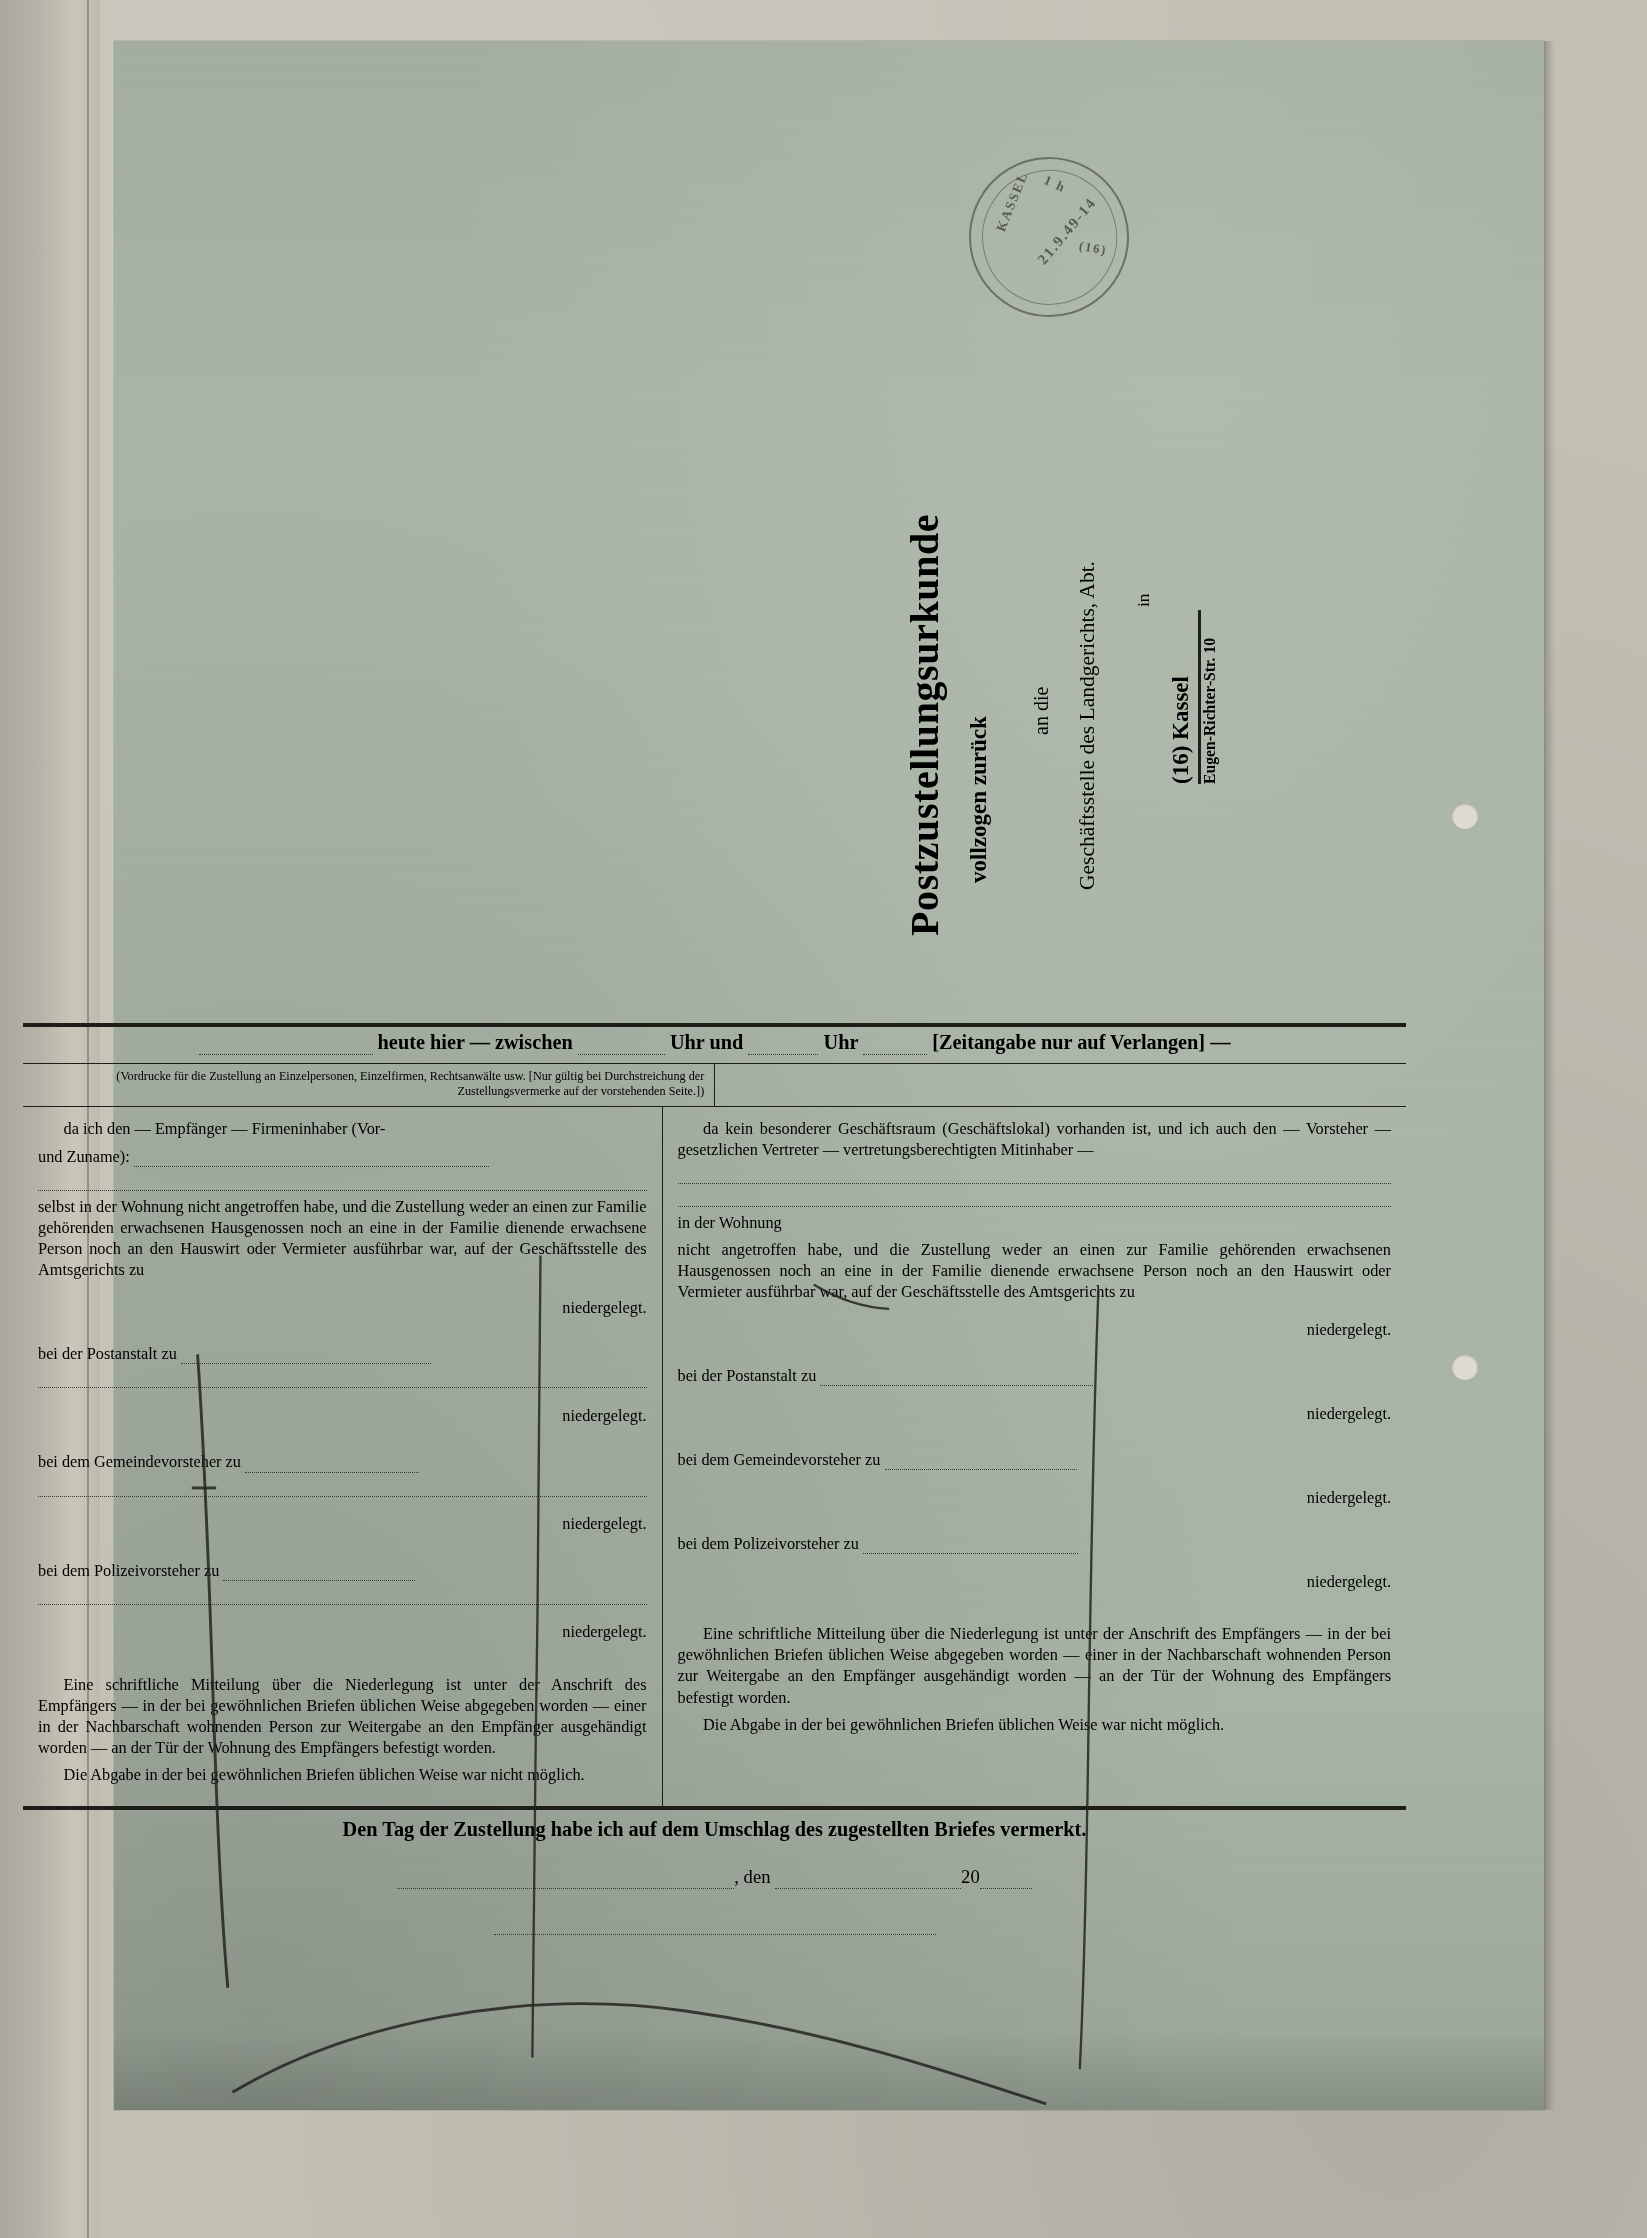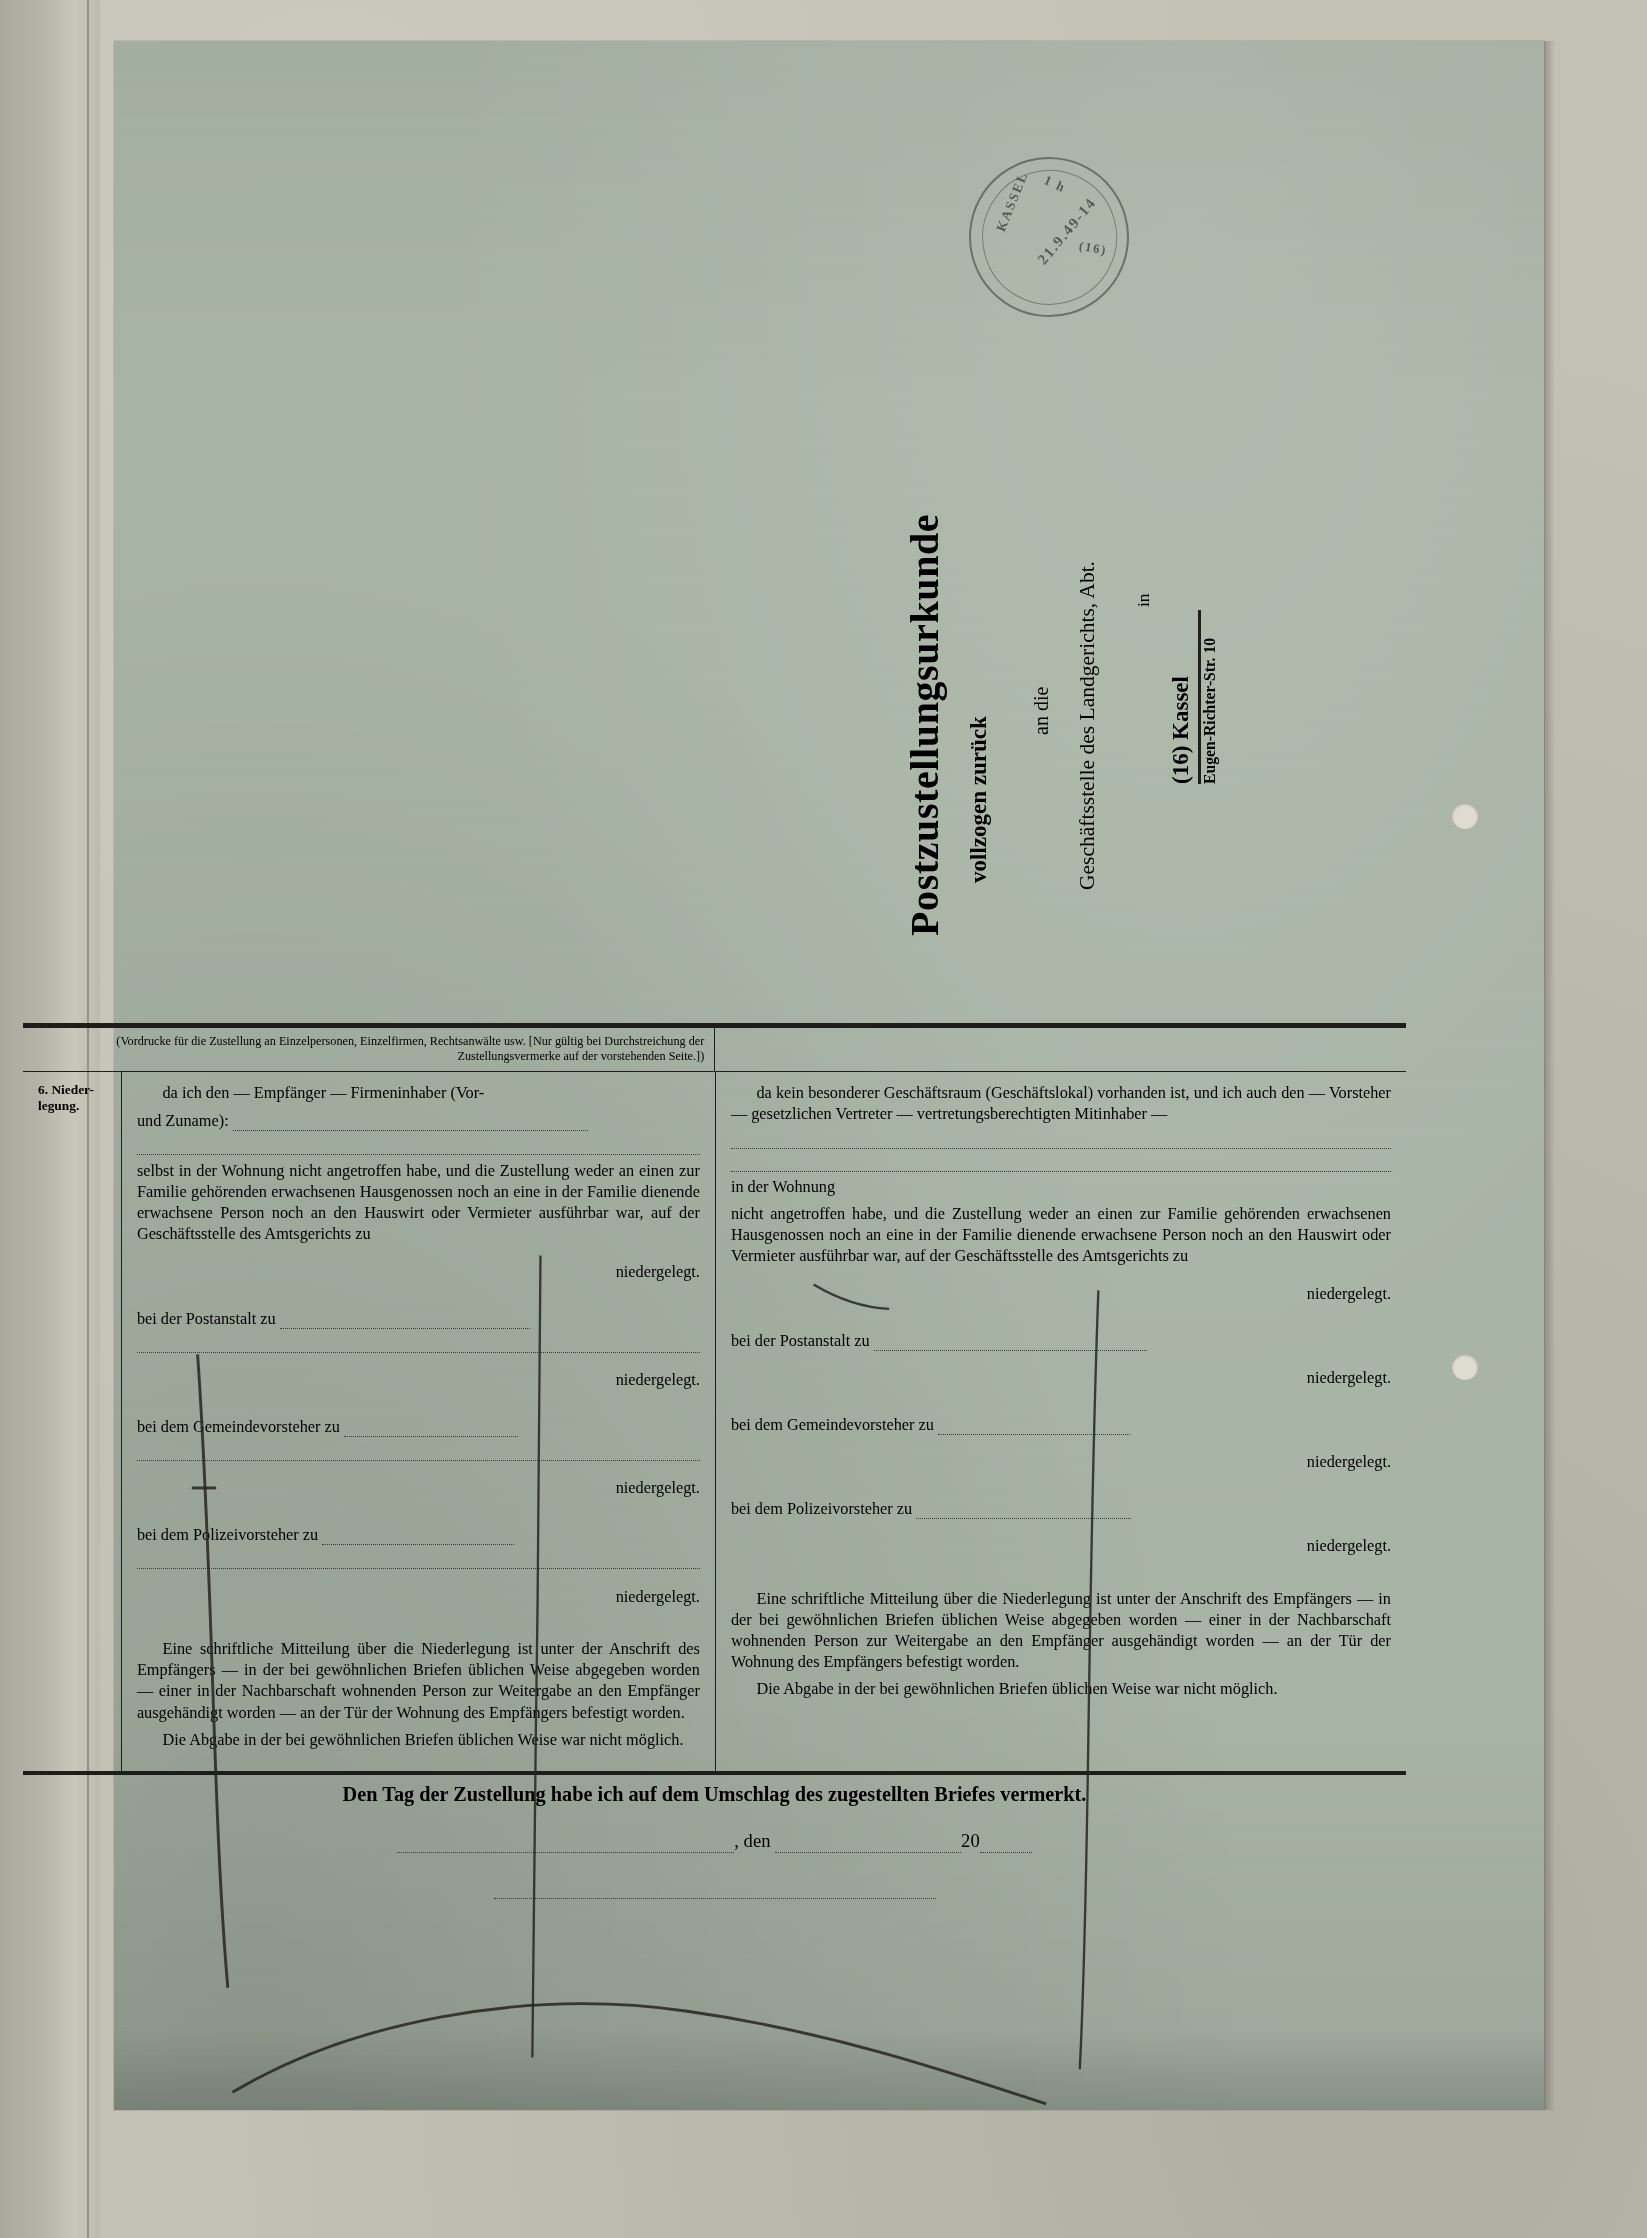--- a/index.html
+++ b/index.html
@@ -144,31 +144,38 @@
     <div class="addr-rule"></div>
     <div class="addr-street">Eugen-Richter-Str. 10</div>
   </div>
 </div>
 
 <div class="form">
 
   <div class="rule-thick"></div>
 
 
+  <div class="head2">
+    <span class="fill" style="width:174px">&nbsp;</span>
+    <span>heute hier</span>
+    <span>— zwischen</span>
+    <span class="fill" style="width:87px">&nbsp;</span>
+    <span>Uhr und</span>
+    <span class="fill" style="width:70px">&nbsp;</span>
+    <span>Uhr</span>
+    <span class="fill" style="width:64px">&nbsp;</span>
+    <span>[Zeitangabe nur auf Verlangen] —</span>
+  </div>
 
   <div class="legend-row">
     <div class="legend-left">(Vordrucke für die Zustellung an Einzelpersonen, Einzelfirmen, Rechtsanwälte usw. [Nur gültig bei Durchstreichung der Zustellungsvermerke auf der vorstehenden Seite.])</div>
   </div>
 
   <div class="cols">
 
-    <div class="col-margin">
-      <div>6. Nieder-</div>
-      <div>legung.</div>
-    </div>
 
     <div class="col left">
       <p class="p ind">da ich den — Empfänger — Firmeninhaber (Vor-</p>
       <p class="p">
         <span>und Zuname):</span>
         <span class="dot-fill" style="width:355px">&nbsp;</span>
       </p>
       <div class="line-full"></div>
       <p class="p">selbst in der Wohnung nicht angetroffen habe, und die Zustellung weder an einen zur Familie gehörenden erwachsenen Hausgenossen noch an eine in der Familie dienende erwachsene Person noch an den Hauswirt oder Vermieter ausführbar war, auf der Geschäftsstelle des Amtsgerichts zu</p>
       <p class="niederlegt">niedergelegt.</p>

